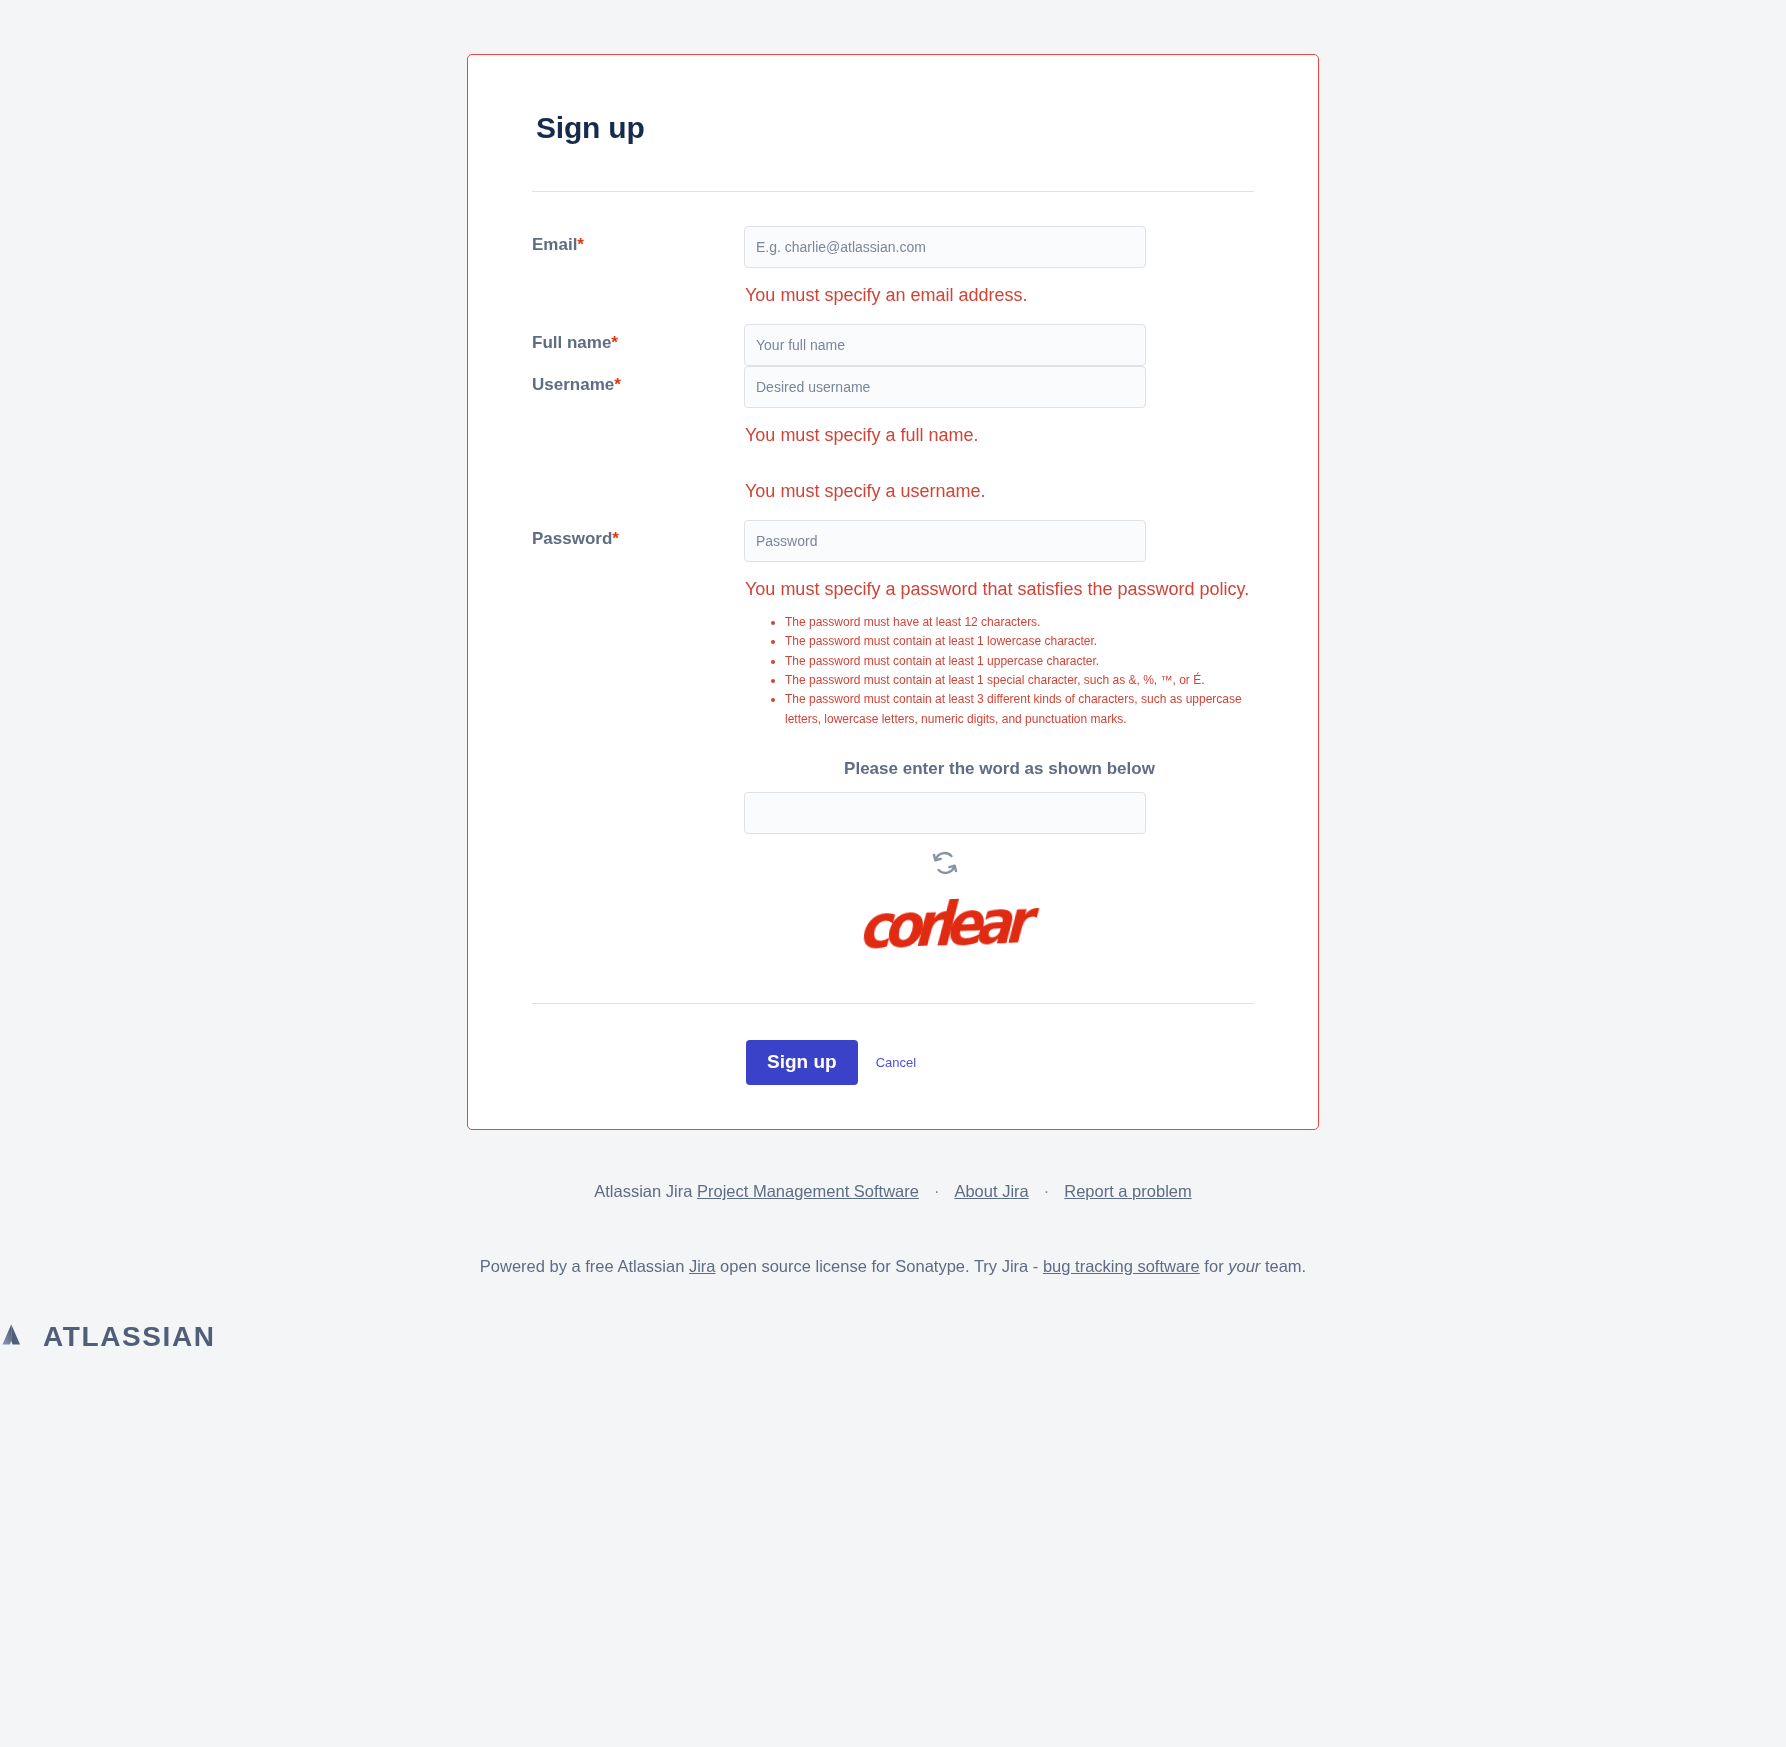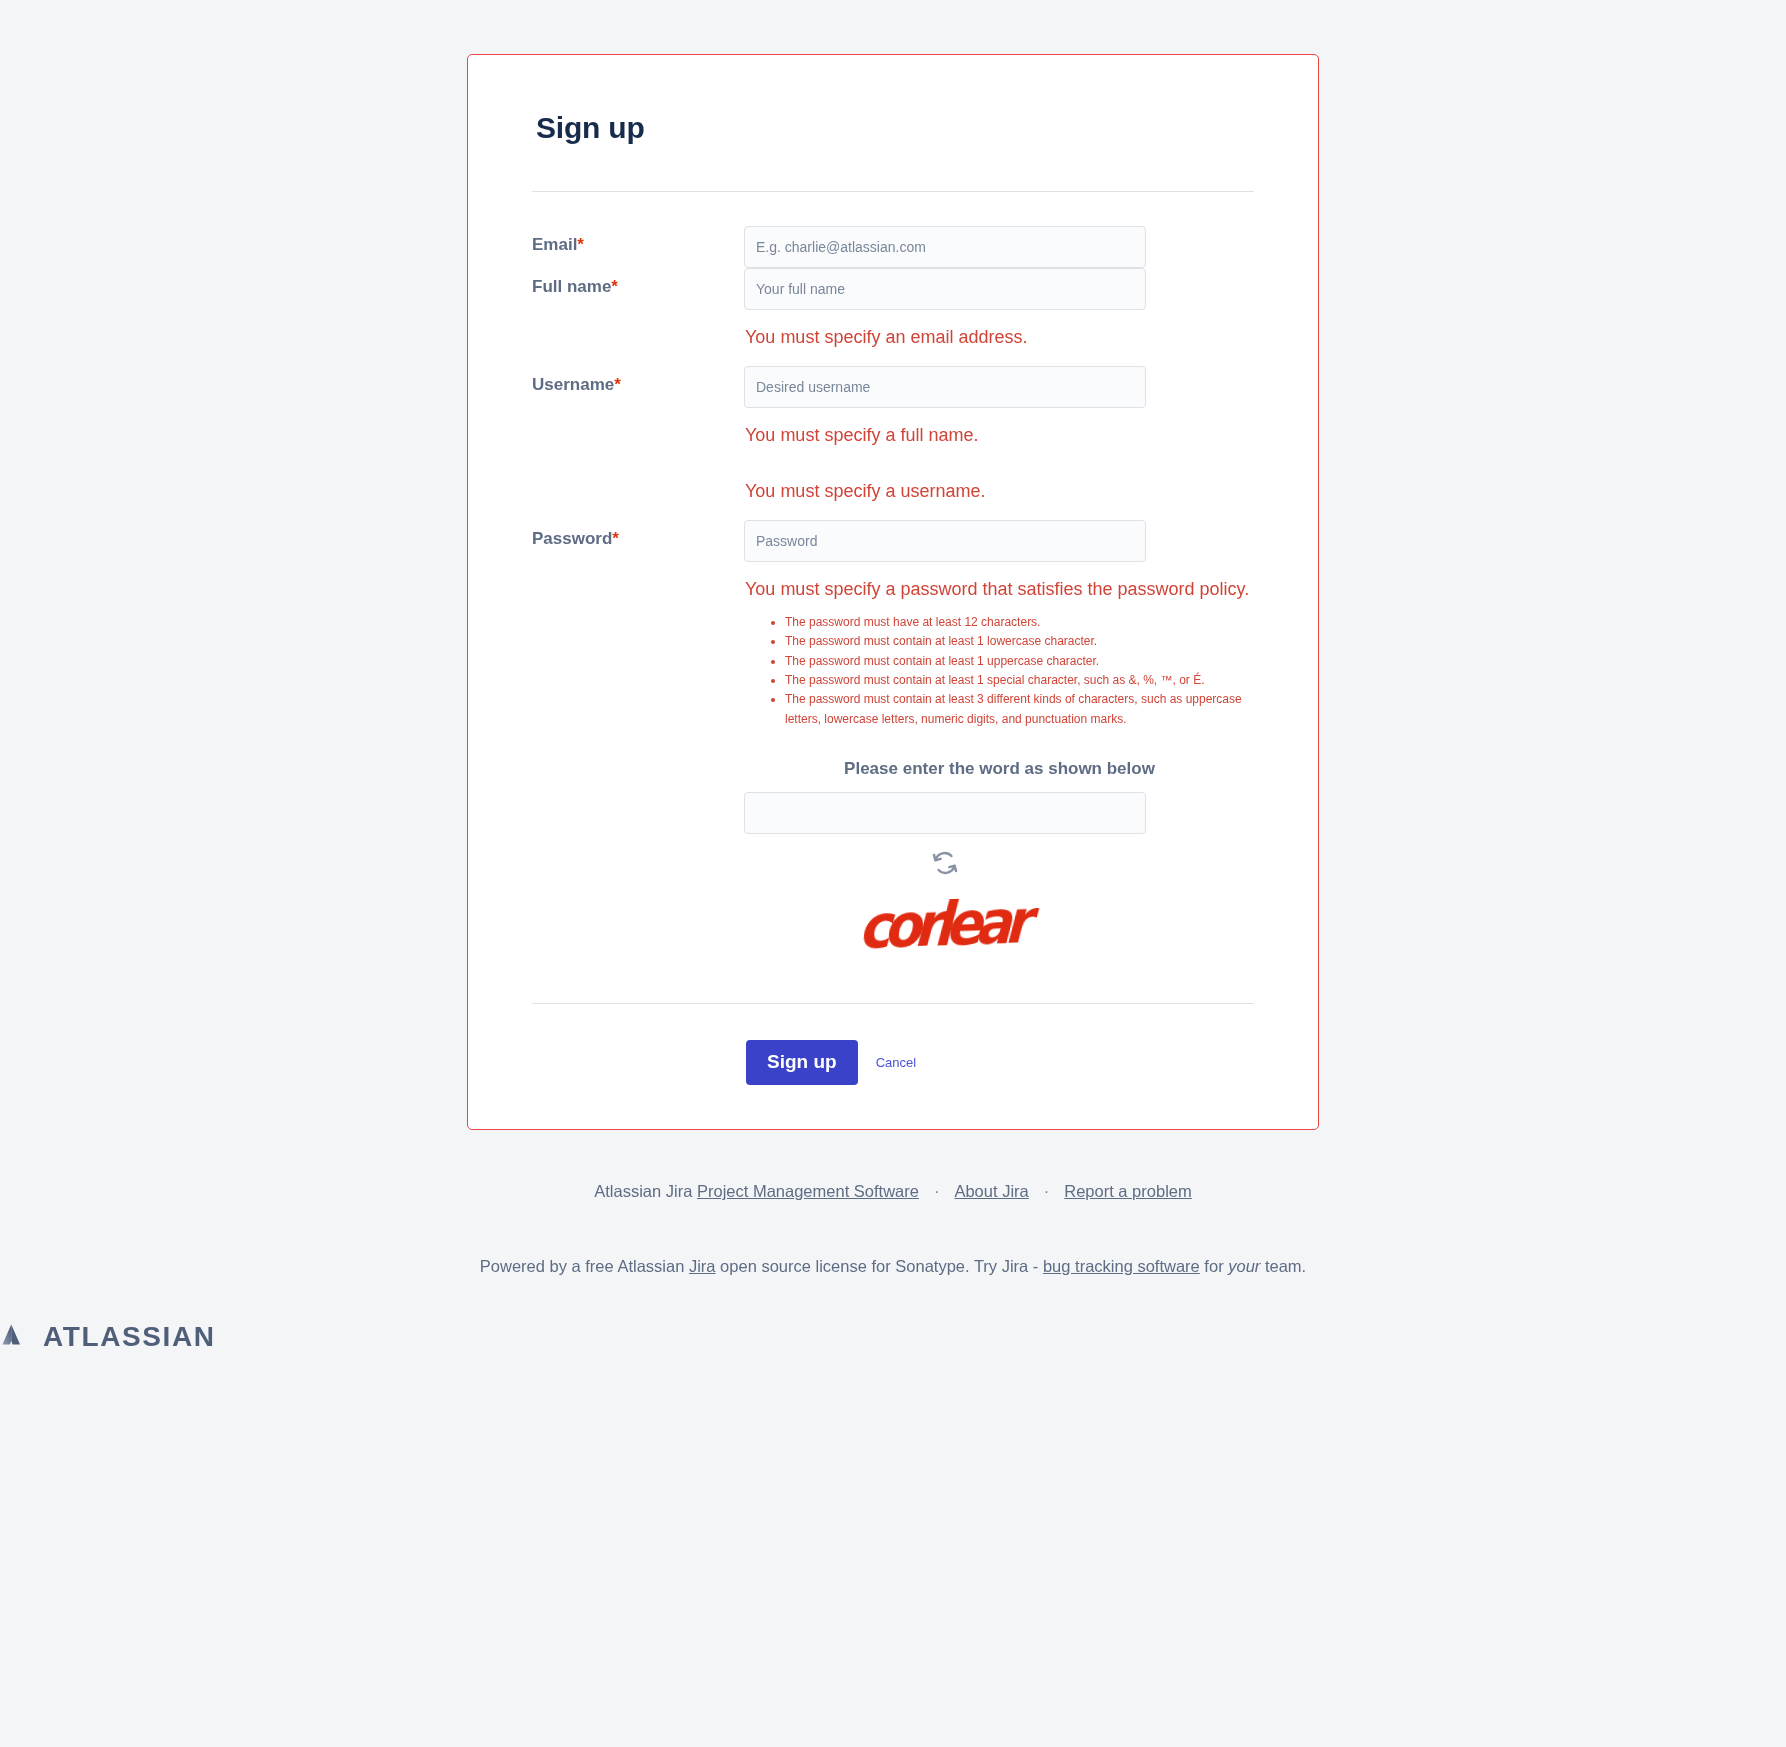--- a/index.html
+++ b/index.html
@@ -255,30 +255,30 @@
     <h1 class="page-title">Sign up</h1>
     <hr class="hr">
 
     <div class="field-row">
       <div class="field-label"><span>Email</span><span class="req">*</span></div>
       <div class="field-control">
         <input class="text-input" type="text" placeholder="E.g. charlie@atlassian.com" style="">
       </div>
     </div>
     <div class="field-row">
+      <div class="field-label"></div>
+      <div class="field-control">
+        <div class="err">You must specify an email address.</div>
+      </div>
+    </div>
+
+    <div class="field-row">
       <div class="field-label"><span>Full name</span><span class="req">*</span></div>
       <div class="field-control">
         <input class="text-input" type="text" placeholder="Your full name" style="">
-      </div>
-    </div>
-
-    <div class="field-row">
-      <div class="field-label"></div>
-      <div class="field-control">
-        <div class="err">You must specify an email address.</div>
       </div>
     </div>
     <div class="field-row">
       <div class="field-label"><span>Username</span><span class="req">*</span></div>
       <div class="field-control">
         <input class="text-input" type="text" placeholder="Desired username" style="">
       </div>
     </div>
 
     <div class="field-row">

